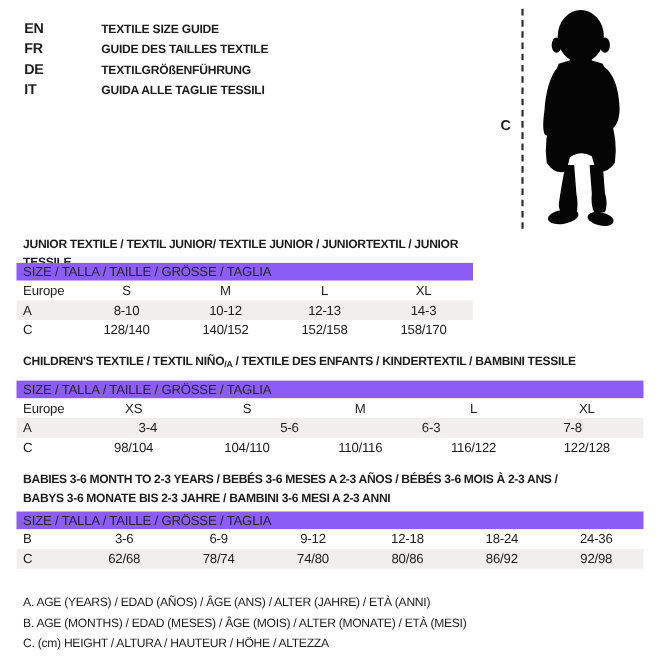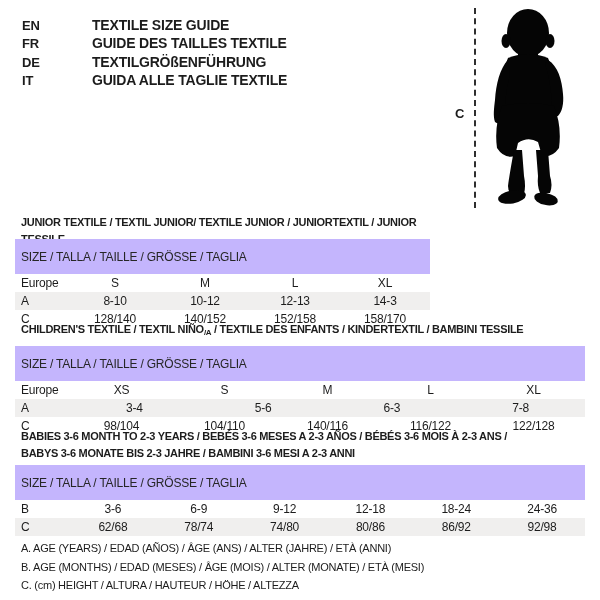--- a/index.html
+++ b/index.html
@@ -3,42 +3,42 @@
 <meta charset="utf-8">
 <style>
   * { margin:0; padding:0; box-sizing:border-box; }
   html,body { width:600px; height:600px; background:#ffffff; overflow:hidden; }
   body { font-family:"Liberation Sans", sans-serif; color:#1c1c1c; position:relative; }
 
   
   .lang-list { position:absolute; top:14px; left:22px; }
   .lang-row { display:flex; height:18.5px; align-items:flex-end;gap:33px; }
   .lang-code { width:37px; font-weight:bold; font-size:13px; letter-spacing:-0.2px; }
-  .lang-label { font-weight:bold; font-size:14px; letter-spacing:-0.2px; }
+  .lang-label { font-weight:bold; font-size:11px; letter-spacing:-0.2px; }
 
   
   .measure-line { position:absolute; left:474px; top:8px; height:200px; width:0;
                   border-left:2px dashed #2e2e2e; }
   .measure-label { position:absolute; left:455px; top:106px; font-weight:bold; font-size:13px; }
   .baby-svg { position:absolute; left:482px; top:6px; width:94px; height:202px; }
 
   
   .sec-title { position:absolute; left:21px; font-weight:bold; font-size:11px;
                letter-spacing:-0.3px; line-height:17px; white-space:pre-wrap; }
   .t1-title { top:214px; width:440px; }
   .t2-title { top:321px; width:560px; }
   .t3-title { top:428px; width:540px; }
   .subscript { font-size:8px; vertical-align:-2px; }
 
   
   .size-table { position:absolute; left:15px; }
   .t1 { top:239px; width:415px; }
   .t2 { top:346px; width:570px; }
   .t3 { top:465px; width:570px; }
-  .bar { height:35px; background:#c4b5fd; display:flex; align-items:center;
+  .bar { height:16px; background:#8b5cf6; display:flex; align-items:center;
          padding-left:6px; font-size:12px; letter-spacing:-0.2px; color:#262626; }
   .trow { display:flex; height:18px; align-items:center; font-size:12px; letter-spacing:-0.2px; }
   .trow.alt { background:#f0efee; }
   .c0 { width:55px; padding-left:6px; }
   .c { flex:1; text-align:center; }
 
   
   .notes { position:absolute; top:539px; left:21px; }
   .note-line { height:18.5px; font-weight:normal; font-size:11px; letter-spacing:-0.25px;
                display:flex; align-items:center; }
@@ -54,21 +54,21 @@
   <div class="lang-row">
     <span class="lang-code">FR</span>
     <span class="lang-label">GUIDE DES TAILLES TEXTILE</span>
   </div>
   <div class="lang-row">
     <span class="lang-code">DE</span>
     <span class="lang-label">TEXTILGRÖßENFÜHRUNG</span>
   </div>
   <div class="lang-row">
     <span class="lang-code">IT</span>
-    <span class="lang-label">GUIDA ALLE TAGLIE TEXTILE</span>
+    <span class="lang-label">GUIDA ALLE TAGLIE TESSILI</span>
   </div>
 </div>
 
 <div class="measure-line"></div>
 <div class="measure-label">C</div>
 <svg class="baby-svg" viewBox="0 0 94 202" aria-hidden="true">
   <g fill="#050505">
     <ellipse cx="46" cy="27" rx="21" ry="24"></ellipse>
     <ellipse cx="24" cy="35" rx="4.5" ry="7"></ellipse>
     <ellipse cx="68" cy="35" rx="4.5" ry="7"></ellipse>
@@ -125,21 +125,21 @@
     <span class="c0">A</span>
     <span class="c">3-4</span>
     <span class="c">5-6</span>
     <span class="c">6-3</span>
     <span class="c">7-8</span>
   </div>
   <div class="trow">
     <span class="c0">C</span>
     <span class="c">98/104</span>
     <span class="c">104/110</span>
-    <span class="c">140/116</span>
+    <span class="c">110/116</span>
     <span class="c">116/122</span>
     <span class="c">122/128</span>
   </div>
 </div>
 
 <div class="sec-title t3-title">BABIES 3-6 MONTH TO 2-3 YEARS / BEBÉS 3-6 MESES A 2-3 AÑOS / BÉBÉS 3-6 MOIS À 2-3 ANS /
 BABYS 3-6 MONATE BIS 2-3 JAHRE / BAMBINI 3-6 MESI A 2-3 ANNI</div>
 <div class="size-table t3">
   <div class="bar">SIZE / TALLA / TAILLE / GRÖSSE / TAGLIA</div>
   <div class="trow">

